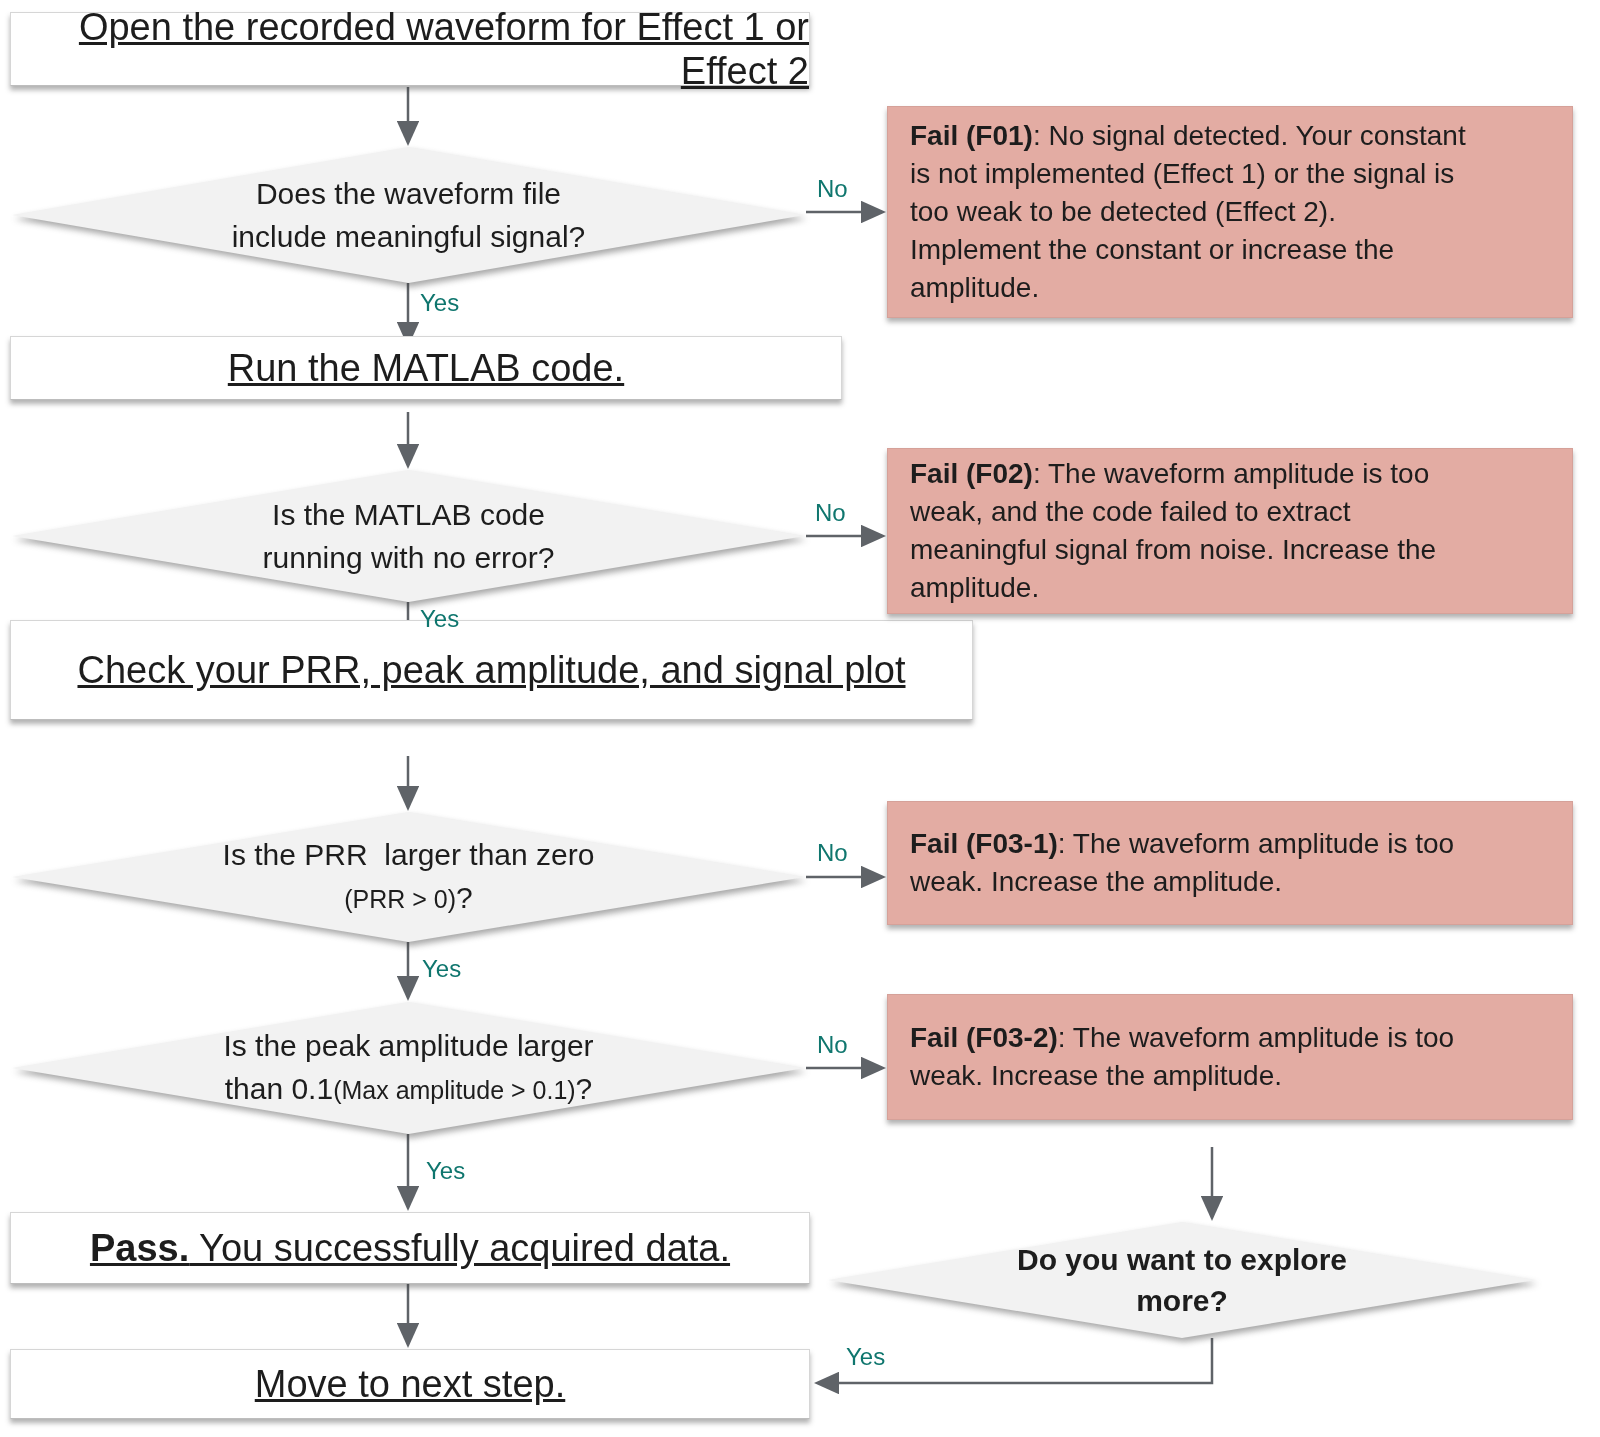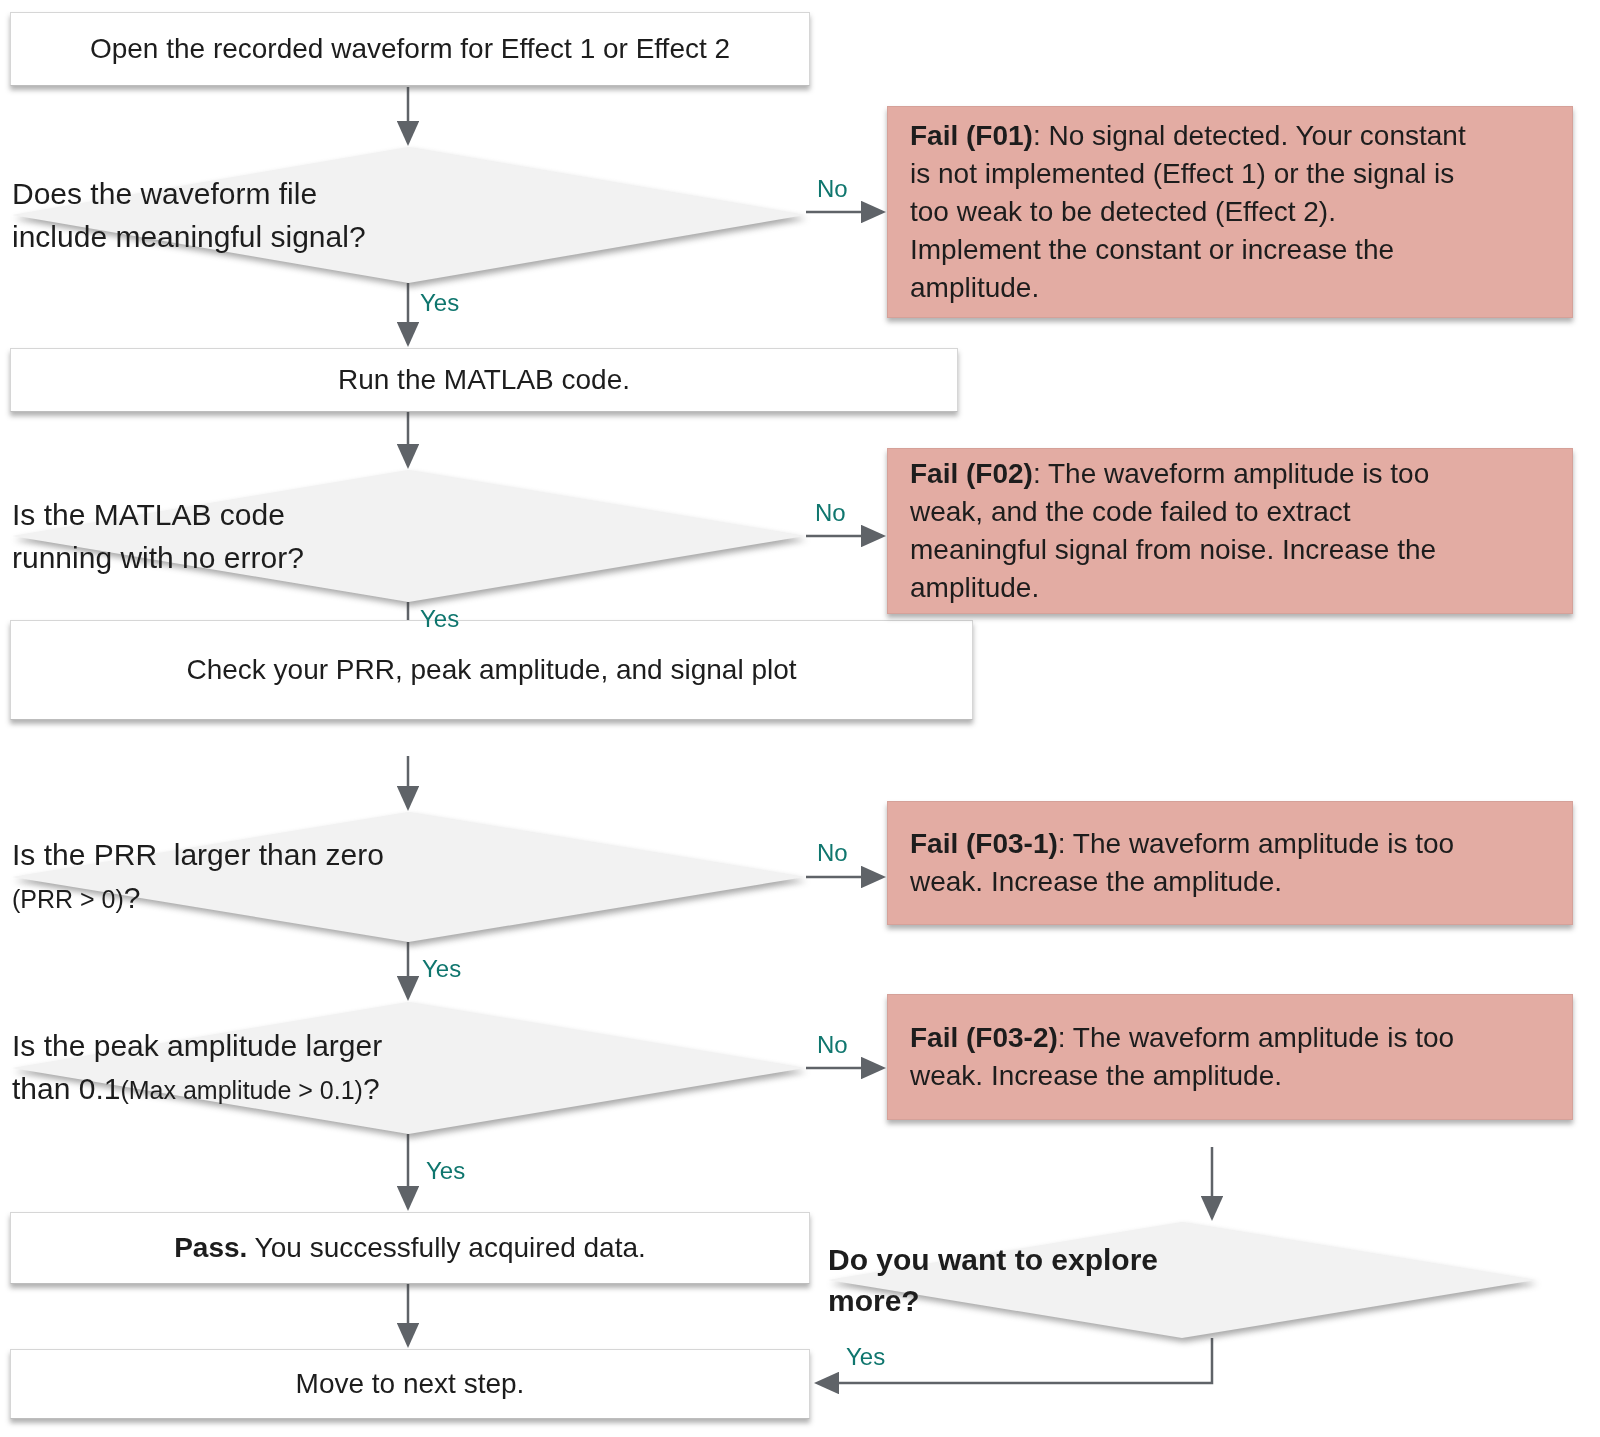--- a/index.html
+++ b/index.html
@@ -6,32 +6,32 @@
   .canvas{
     position:relative;width:1600px;height:1437px;background:#ffffff;
     font-family:"Liberation Sans",sans-serif;color:#1d1d1d;overflow:hidden;
   }
   
   .rect{
     position:absolute;background:var(--process-bg,#fff);
     border:1px solid #d6d6d6;border-bottom-color:#bdbdbd;
     box-shadow:0 4px 5px rgba(60,60,60,.40);
     display:flex;flex-direction:column;align-items:center;justify-content:center;
-    font-size:28px;line-height:44px;text-align:left;box-sizing:border-box;
+    font-size:38px;line-height:44px;text-align:right;box-sizing:border-box;text-decoration:underline;
   }
   
   .diamond{position:absolute;}
   .dfil{position:absolute;inset:0;filter:drop-shadow(2px 4px 3px rgba(60,60,60,.45));}
   .dshape{
     width:100%;height:100%;background:var(--decision-bg,#f2f2f2);
     clip-path:polygon(50% 0,100% 50%,50% 100%,0 50%);
   }
   .dtext{
     position:absolute;inset:0;display:flex;flex-direction:column;
-    align-items:flex-start;justify-content:center;text-align:center;
+    align-items:center;justify-content:center;text-align:center;
     font-size:30px;line-height:43px;
   }
   .small{font-size:25px;}
   .pre{white-space:pre-wrap;}
   
   .fail{
     position:absolute;background:var(--fail-bg,#e3aca3);
     border:1px solid rgba(0,0,0,.06);
     box-shadow:0 4px 5px rgba(60,60,60,.40);
     display:flex;align-items:center;
@@ -80,21 +80,21 @@
   <div class="diamond" style="left:12px;top:147px;width:793px;height:136px;">
     <div class="dfil">
         <div class="dshape"></div>
       </div>
     <div class="dtext">
       <span>Does the waveform file</span>
       <span>include meaningful signal?</span>
     </div>
   </div>
 
-  <div class="rect" style="left:10px;top:348px;width:948px;height:64px;">
+  <div class="rect" style="left:10px;top:336px;width:832px;height:64px;">
     <span>Run the MATLAB code.</span>
   </div>
 
   <div class="diamond" style="left:12px;top:470px;width:793px;height:132px;">
     <div class="dfil">
         <div class="dshape"></div>
       </div>
     <div class="dtext">
       <span>Is the MATLAB code</span>
       <span>running with no error?</span>

